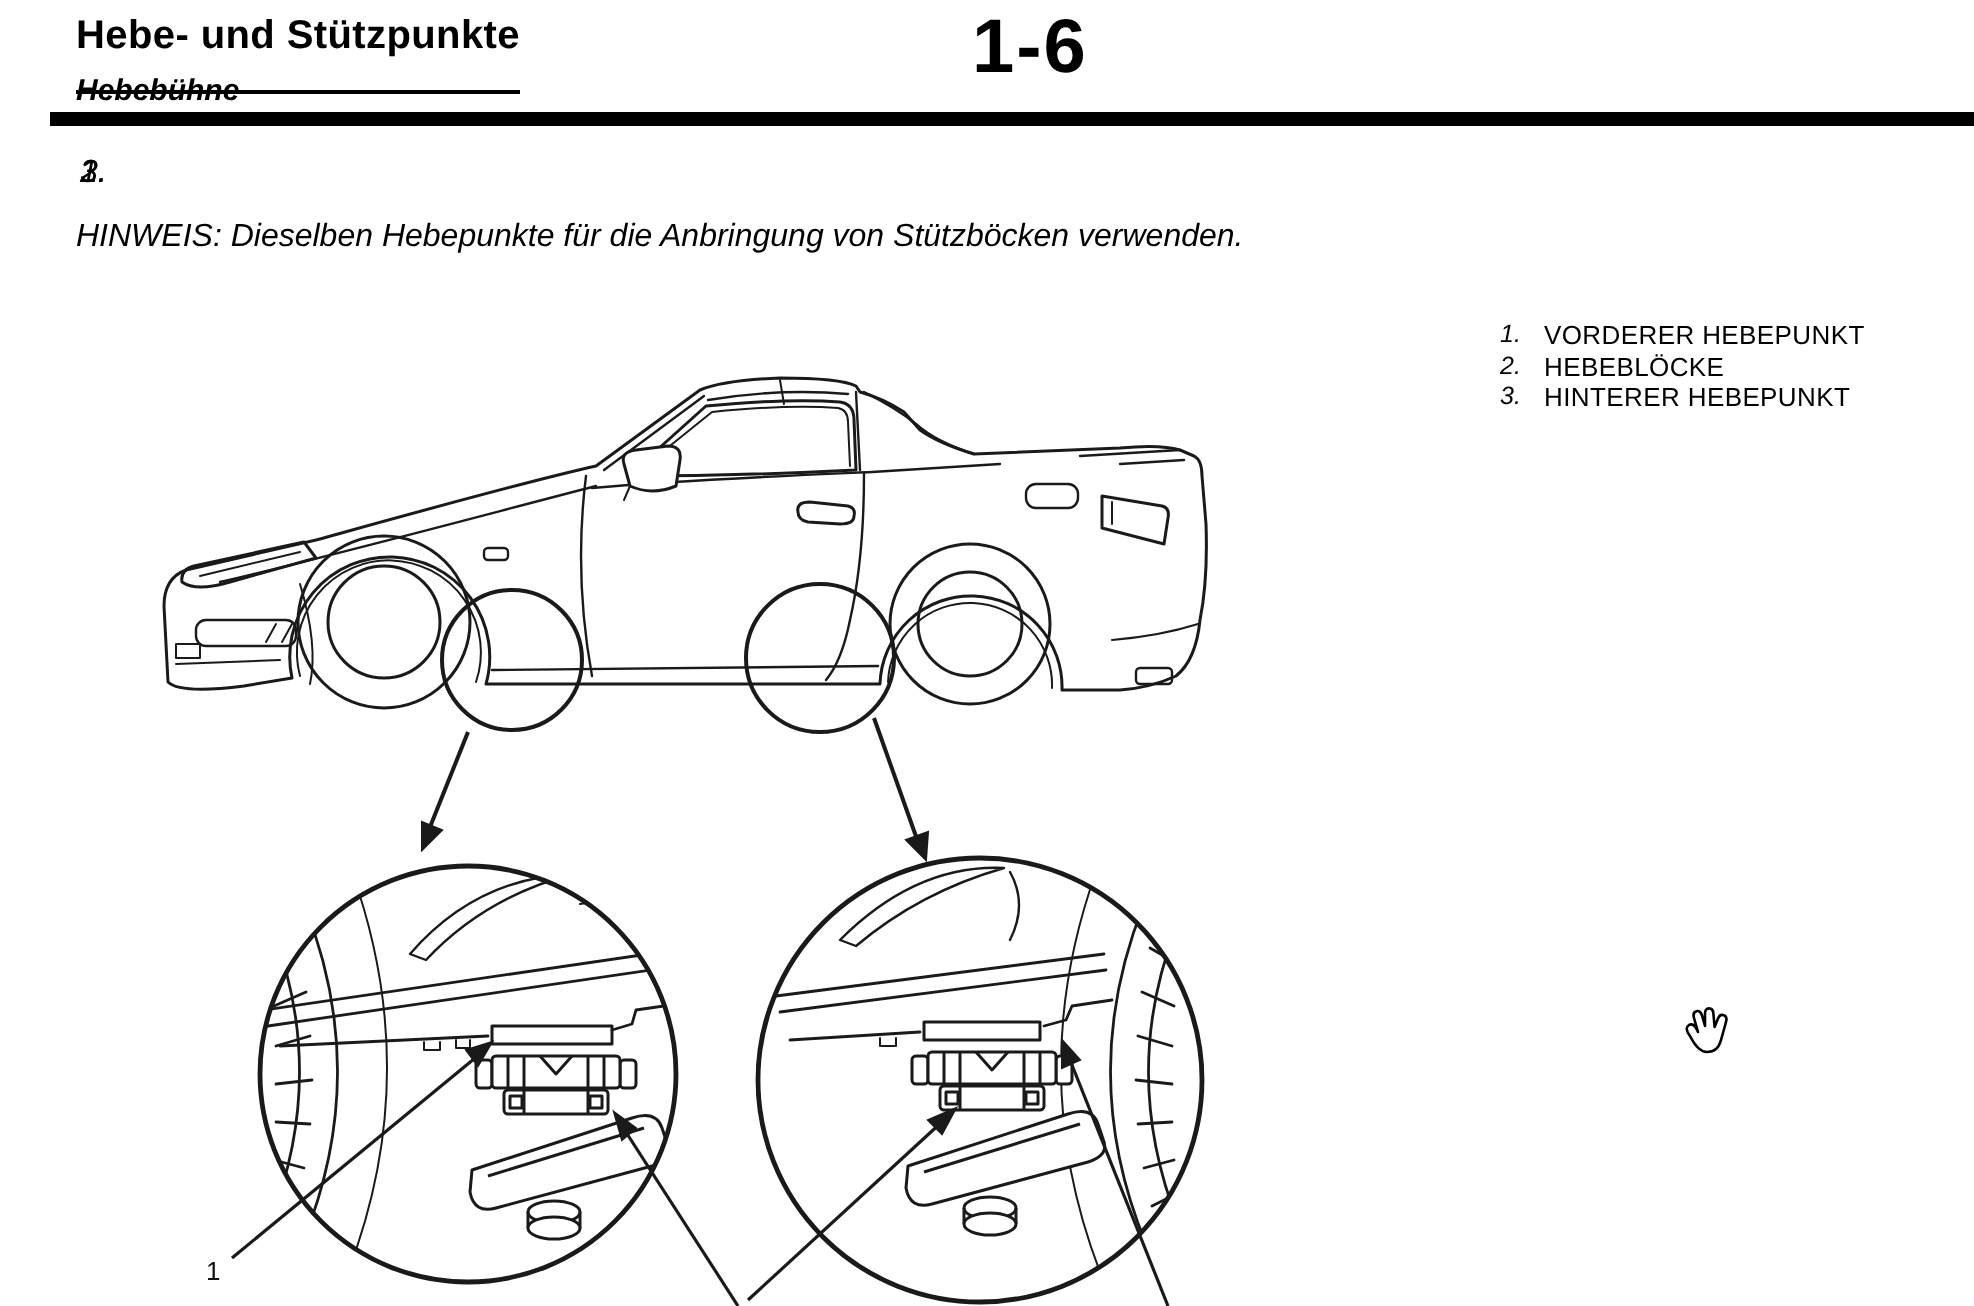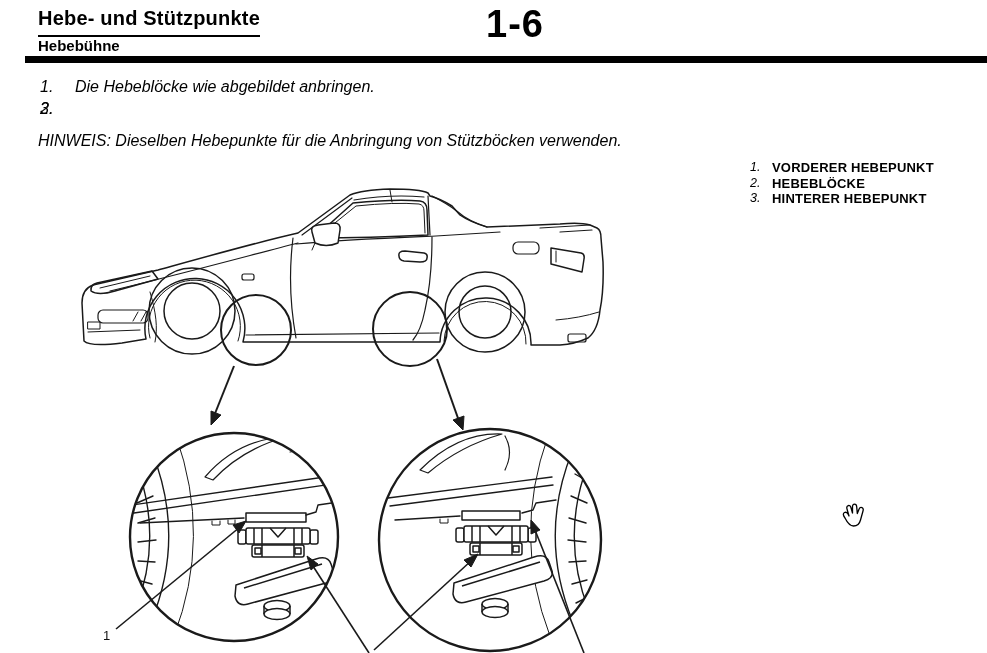--- a/index.html
+++ b/index.html
@@ -5,47 +5,46 @@
   html,body{margin:0;padding:0}
   body{
     width:987px;height:653px;position:relative;overflow:hidden;
     background:#fff;color:#000;
     font-family:"Liberation Sans",sans-serif;
     -webkit-font-smoothing:antialiased;
   }
   .abs{position:absolute}
   .page-title{
     left:38px;top:7px;font-size:20px;font-weight:bold;
-    border-bottom:2.5px solid #000;padding-bottom:5px;letter-spacing:.2px;text-align:center;
+    border-bottom:2.5px solid #000;padding-bottom:15px;letter-spacing:.2px;text-align:center;
   }
-  .page-subtitle{left:38px;top:37px;font-size:15px;font-weight:bold;}
+  .page-subtitle{left:38px;top:37px;font-size:15px;font-weight:bold;font-style:italic;}
   .page-number{left:486px;top:3px;font-size:38px;font-weight:bold;letter-spacing:1px;}
   .header-rule{left:25px;top:56px;width:962px;height:7px;background:#000;}
   .instructions{left:38px;top:76px;width:730px;font-size:16px;font-style:italic;line-height:22px;}
   .inst-row{position:relative;padding-left:37px;white-space:nowrap;}
   .inst-num{position:absolute;left:2px;}
   .inst-note{white-space:nowrap;margin-top:32px;}
   .legend{left:750px;top:160px;font-size:13px;line-height:15.5px;}
   .legend-row{position:relative;padding-left:22px;white-space:nowrap;}
   .legend-num{position:absolute;left:0;font-style:italic;font-weight:normal;font-size:12.5px;}
-  .legend-label{font-weight:bold;letter-spacing:.2px;}
+  .legend-label{font-weight:normal;letter-spacing:.2px;}
   .figure-svg{left:0;top:0;}
 </style>
 </head>
 <body>
 
 <div class="abs page-title">Hebe- und Stützpunkte</div>
 <div class="abs page-subtitle">Hebebühne</div>
 <div class="abs page-number">1-6</div>
 <div class="abs header-rule"></div>
 
 <div class="abs instructions">
   <div class="inst-row">
     <span class="inst-num">1.</span>
-    <span>Die Hebeblöcke wie abgebildet anbringen.</span>
   </div>
   <div class="inst-row">
     <span class="inst-num">2.</span>
   </div>
   <div class="inst-row">
     <span class="inst-num">3.</span>
   </div>
   <div class="inst-note">HINWEIS: Dieselben Hebepunkte für die Anbringung von Stützböcken verwenden.</div>
 </div>
 

